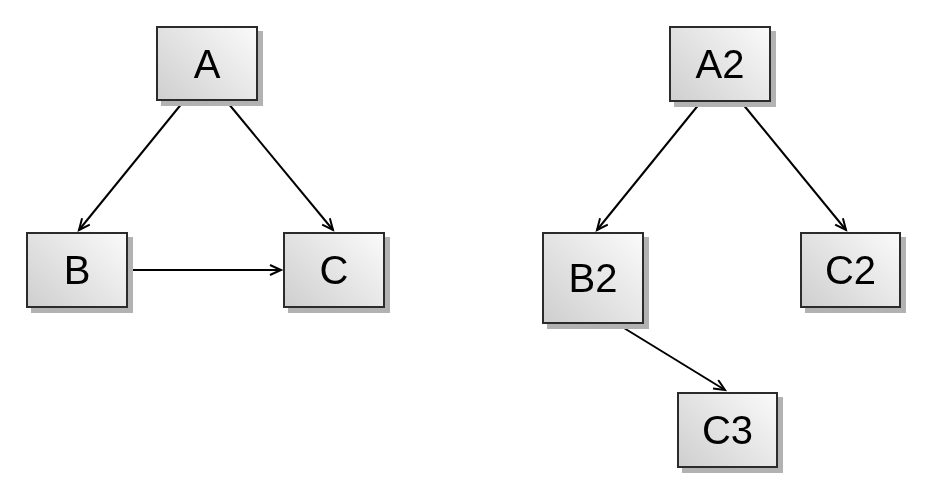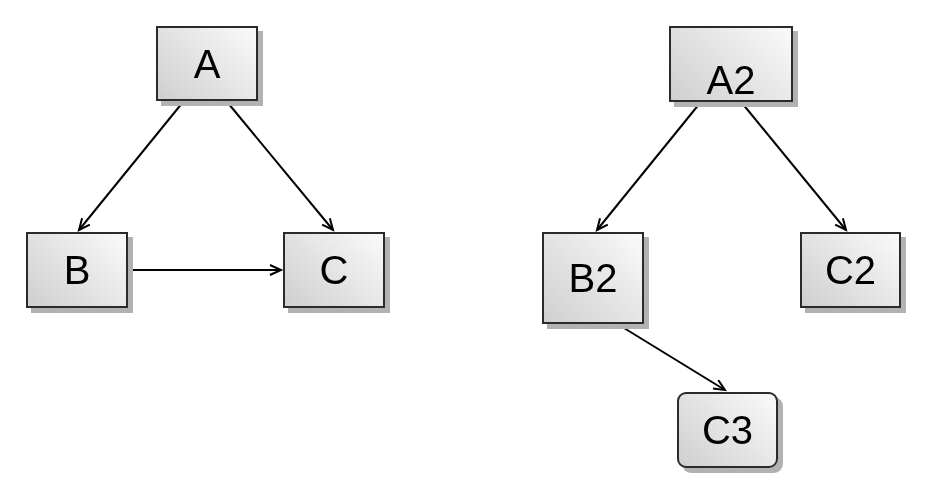--- a/index.html
+++ b/index.html
@@ -66,26 +66,26 @@
   <div id="nodes-layer">
       <div class="node" style="left: 156px; top: 26px; width: 102px; height: 75px;">
         <span class="node-label">A</span>
       </div>
       <div class="node" style="left: 26px; top: 232px; width: 102px; height: 76px;">
         <span class="node-label">B</span>
       </div>
       <div class="node" style="left: 283px; top: 232px; width: 102px; height: 76px;">
         <span class="node-label">C</span>
       </div>
-      <div class="node" style="left: 669px; top: 26px; width: 124px; height: 76px; align-items: flex-end;">
+      <div class="node" style="left: 669px; top: 26px; width: 102px; height: 76px;">
         <span class="node-label">A2</span>
       </div>
       <div class="node" style="left: 542px; top: 232px; width: 102px; height: 92px;">
         <span class="node-label">B2</span>
       </div>
       <div class="node" style="left: 800px; top: 232px; width: 101px; height: 76px; justify-content: center;">
         <span class="node-label">C2</span>
       </div>
-      <div class="node" style="left: 677px; top: 392px; width: 101px; height: 76px; border-radius: 9px;">
+      <div class="node" style="left: 677px; top: 392px; width: 101px; height: 76px;">
         <span class="node-label">C3</span>
       </div>
     </div>
 </div>
 
 </body></html>

